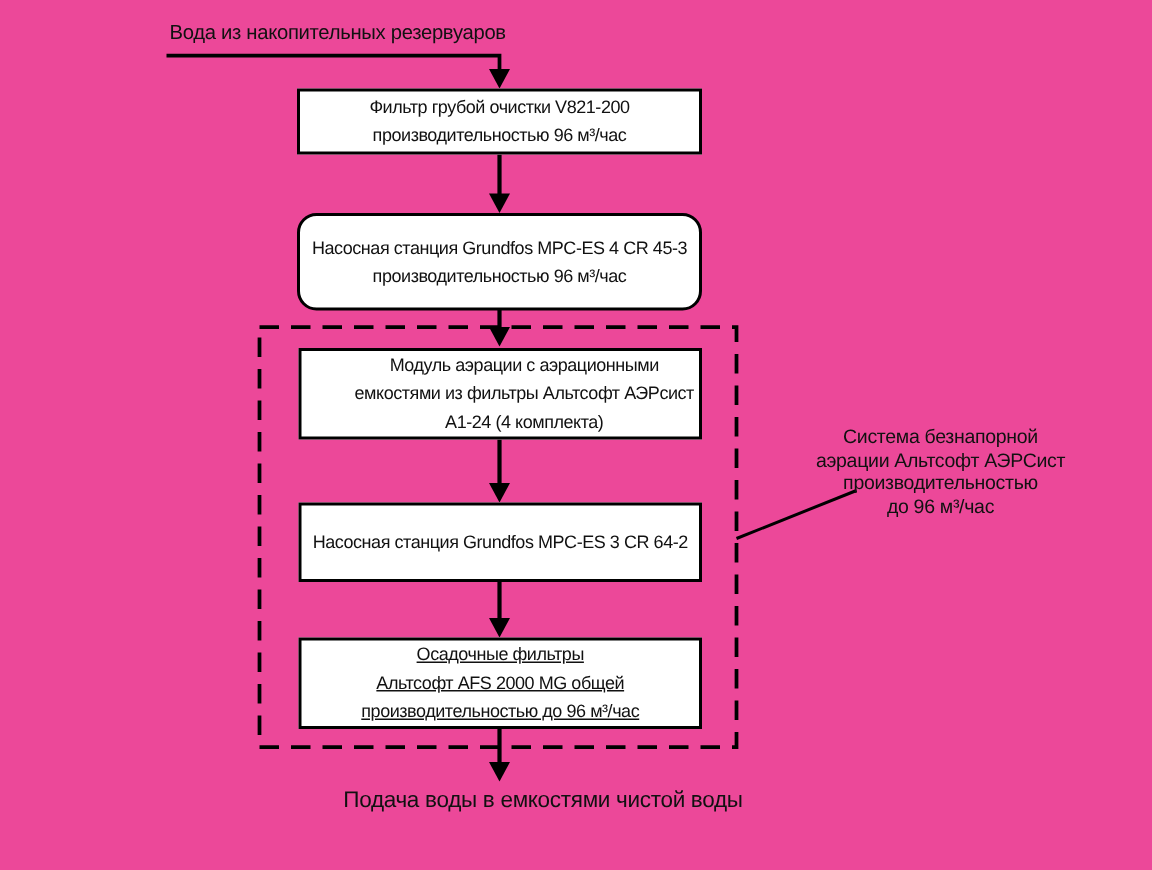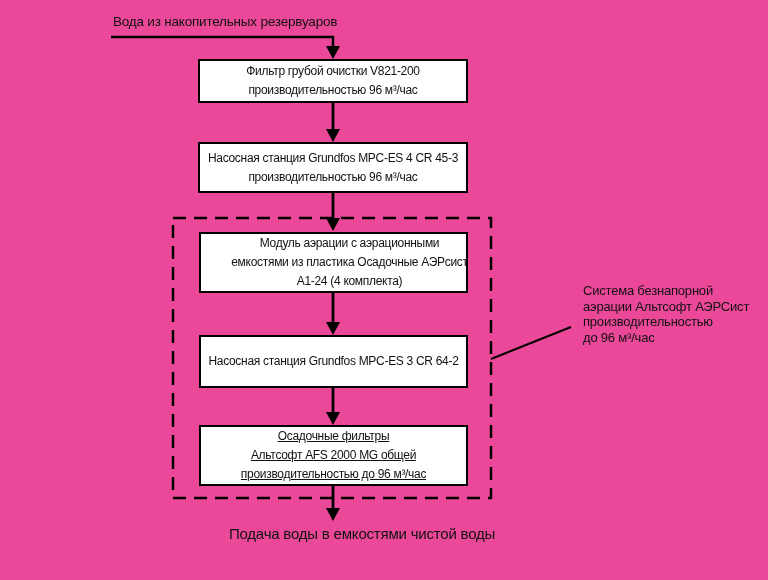--- a/index.html
+++ b/index.html
@@ -22,35 +22,35 @@
     flex-direction: column;
     align-items: center;
     justify-content: center;
     text-align: center;
     font-size: 12px;
     line-height: 19px;
     letter-spacing: -0.3px;
   }
   .node span { white-space: nowrap; }
   #node-coarse-filter   { left: 198px; top:  59px; width: 270px; height: 44px; }
-  #node-pump-station-1  { left: 198px; top: 142px; width: 270px; height: 51px; }
+  #node-pump-station-1  { left: 198px; top: 142px; width: 270px; height: 65px; border-radius: 13px; }
   #node-aeration-module { left: 199px; top: 232px; width: 269px; height: 61px; padding-left: 32px; }
   #node-pump-station-2  { left: 199px; top: 335px; width: 269px; height: 53px; }
   #node-sediment-filters{ left: 199px; top: 425px; width: 269px; height: 61px; text-decoration: underline; }
   .label-top {
     position: absolute; left: 113px; top: 14px;
     font-size: 13.5px; letter-spacing: -0.2px; white-space: nowrap;
   }
   .label-bottom {
     position: absolute; left: 212px; top: 525px; width: 300px;
     text-align: center; font-size: 15px; letter-spacing: -0.2px; white-space: nowrap;
   }
   .side-note {
-    position: absolute; left: 583px; top: 283px; width: 180px;
-    text-align: left; font-size: 13px; line-height: 15.5px; letter-spacing: -0.2px;
+    position: absolute; left: 537px; top: 283px; width: 180px;
+    text-align: center; font-size: 13px; line-height: 15.5px; letter-spacing: -0.2px;
   }
   .side-note div { white-space: nowrap; }
 </style>
 </head>
 <body>
 
 <div class="canvas">
 
   <svg class="wires" viewBox="0 0 768 580">
     <g stroke="#000000" stroke-width="2.5" fill="none">
@@ -95,21 +95,21 @@
     <span>производительностью 96 м³/час</span>
   </div>
 
   <div class="node" id="node-pump-station-1">
     <span>Насосная станция Grundfos MPC-ES 4 CR 45-3</span>
     <span>производительностью 96 м³/час</span>
   </div>
 
   <div class="node" id="node-aeration-module">
     <span>Модуль аэрации с аэрационными</span>
-    <span>емкостями из пластика Осадочные АЭРсист</span>
+    <span>емкостями из фильтры Альтсофт АЭРсист</span>
     <span>А1-24 (4 комплекта)</span>
   </div>
 
   <div class="node" id="node-pump-station-2">
     <span>Насосная станция Grundfos MPC-ES 3 CR 64-2</span>
   </div>
 
   <div class="node" id="node-sediment-filters">
     <span>Осадочные фильтры</span>
     <span>Альтсофт AFS 2000 MG общей</span>

